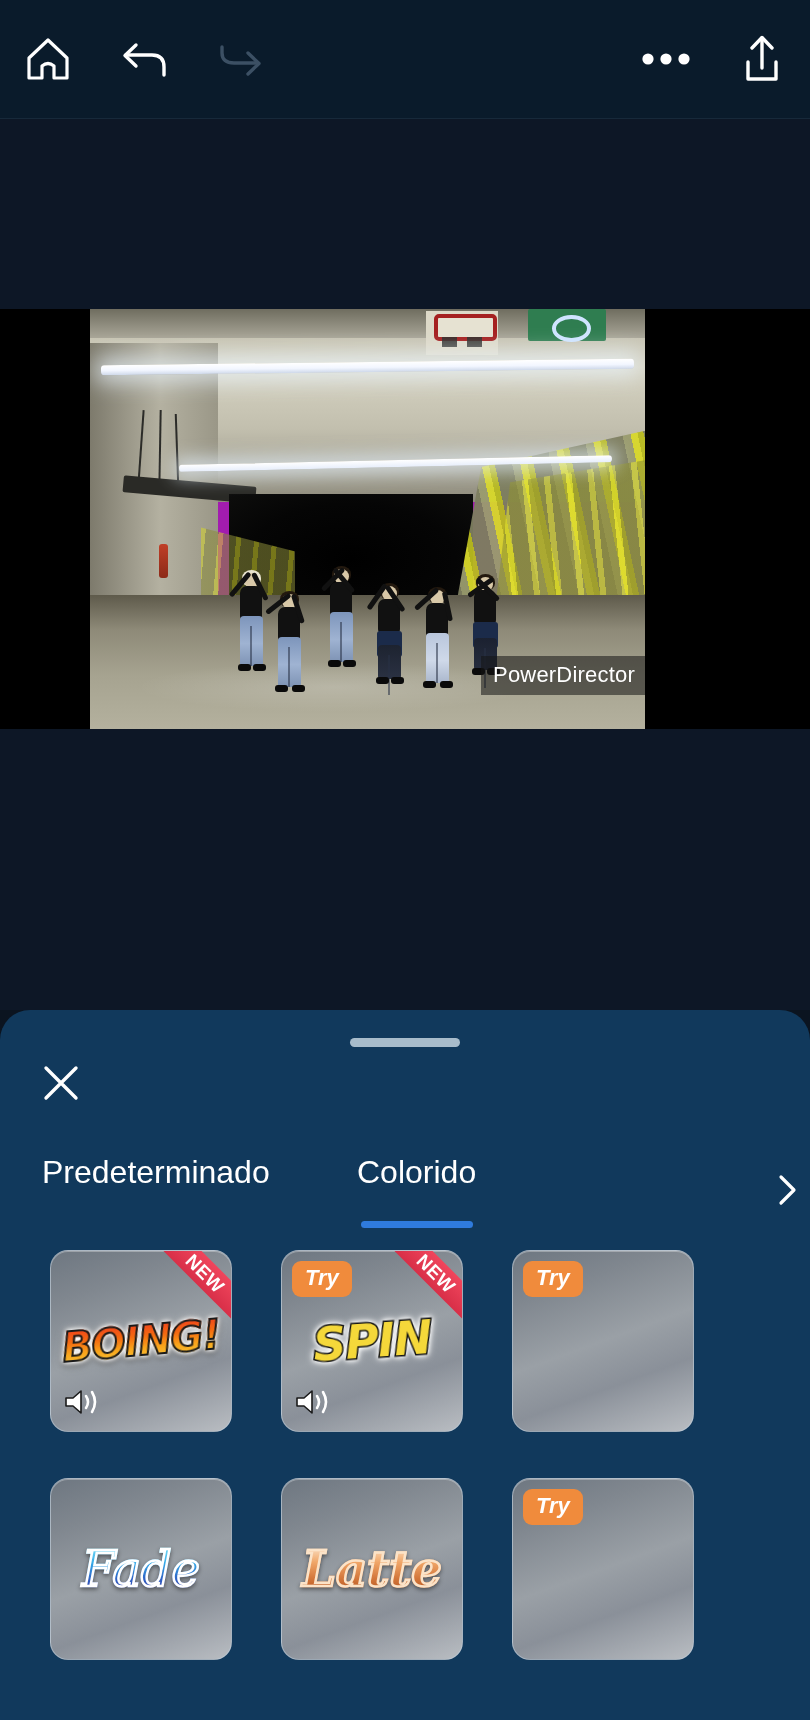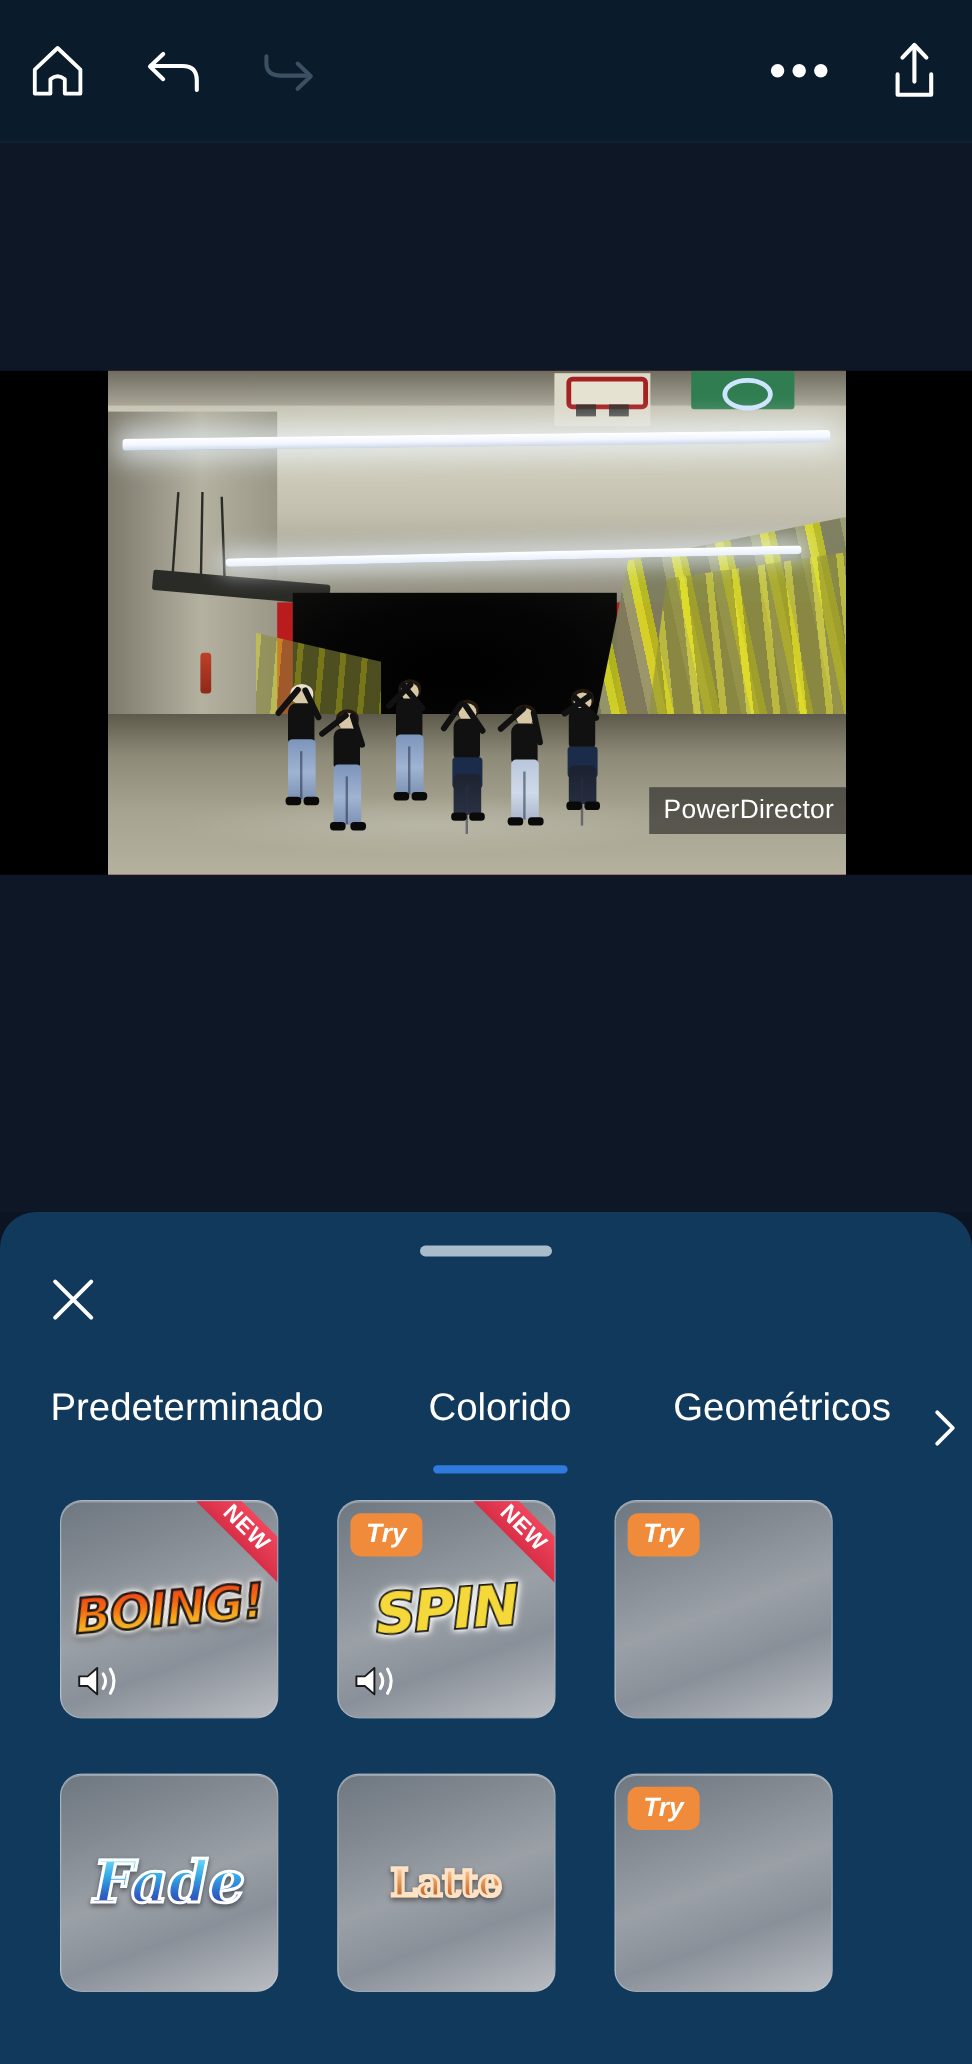--- a/index.html
+++ b/index.html
@@ -29,23 +29,23 @@
   
   .preview-area{
     position:absolute; left:0; top:119px; width:810px; height:891px;
     background:#0d1726;
   }
   .video-band{
     position:absolute; left:0; top:190px; width:810px; height:420px;
     background:#000;
   }
   .video-frame{
-    position:absolute; left:90px; top:190px; width:615px; height:420px;
+    position:absolute; left:90px; top:190px; width:555px; height:420px;
     overflow:hidden;
-    background:#b91c1c;
+    background:#a21caf;
   }
   
   .scene{ position:absolute; inset:0; }
   .scene .ceiling{
     position:absolute; left:0; top:0; width:100%; height:46%;
     background:
       linear-gradient(180deg,#b9b6a6 0%,#cac7b6 18%,#d6d3c2 30%,#c2bfae 62%,#8e8b7c 100%);
   }
   .scene .ceil-dark{
     position:absolute; left:0; top:0; width:100%; height:7%;
@@ -295,30 +295,30 @@
     font-weight:bold; font-size:44px; font-style:italic;
     letter-spacing:-1.5px;
     background:linear-gradient(95deg,#e8201f 0%,#e8201f 45%,#2f9fe0 58%,#2f9fe0 100%);
     -webkit-background-clip:text; background-clip:text; color:transparent;
     -webkit-text-stroke:3px #0e0e0e;
     paint-order:stroke fill;
     filter:drop-shadow(0 0 2px #fff) drop-shadow(0 0 3px #fff);
   }
   .lbl-fade{
     font-family:"DejaVu Serif", serif;
-    font-weight:bold; font-style:italic; font-size:48px;
+    font-weight:normal; font-style:italic; font-size:48px;
     background:linear-gradient(180deg,#7fe3f7 0%,#35a9e8 38%,#2e5fc4 72%,#3b3fa0 100%);
     -webkit-background-clip:text; background-clip:text; color:transparent;
     -webkit-text-stroke:2.5px #ffffff;
     paint-order:stroke fill;
     filter:drop-shadow(0 2px 2px rgba(0,0,0,.45));
   }
   .lbl-latte{
     font-family:"DejaVu Serif", serif;
-    font-weight:bold; font-size:32px;
+    font-weight:bold; font-style:italic; font-size:48px;
     background:linear-gradient(180deg,#fbe6cd 0%,#f0a668 36%,#d3763a 70%,#b4551f 100%);
     -webkit-background-clip:text; background-clip:text; color:transparent;
     -webkit-text-stroke:2.5px #fbe3c8;
     paint-order:stroke fill;
     filter:drop-shadow(0 2px 2px rgba(0,0,0,.45));
   }
   .lbl-minty{
     font-family:"DejaVu Sans", sans-serif;
     font-weight:bold; font-size:46px;
     background:linear-gradient(100deg,#23b7e8 0%,#33c6b5 40%,#57d35a 72%,#7ddd3c 100%);
@@ -489,23 +489,20 @@
   </div>
 
   <div class="tabs">
     <div class="tab t1">
       <span>Colorido</span>
       <span class="tab-underline"></span>
     </div>
     <div class="tab t0">
       <span>Predeterminado</span>
     </div>
-    <div class="tab t2">
-      <span>Geométricos</span>
-    </div>
 
     <div class="tabs-fade"></div>
     <div class="tabs-chevron">
       <span>
         <svg width="26" height="34" viewBox="0 0 26 34" fill="none">
           <path d="M7 4 L20 17 L7 30" stroke="#ffffff" stroke-width="3.2" stroke-linecap="round" stroke-linejoin="round" fill="none"></path>
         </svg>
       </span>
     </div>
   </div>

